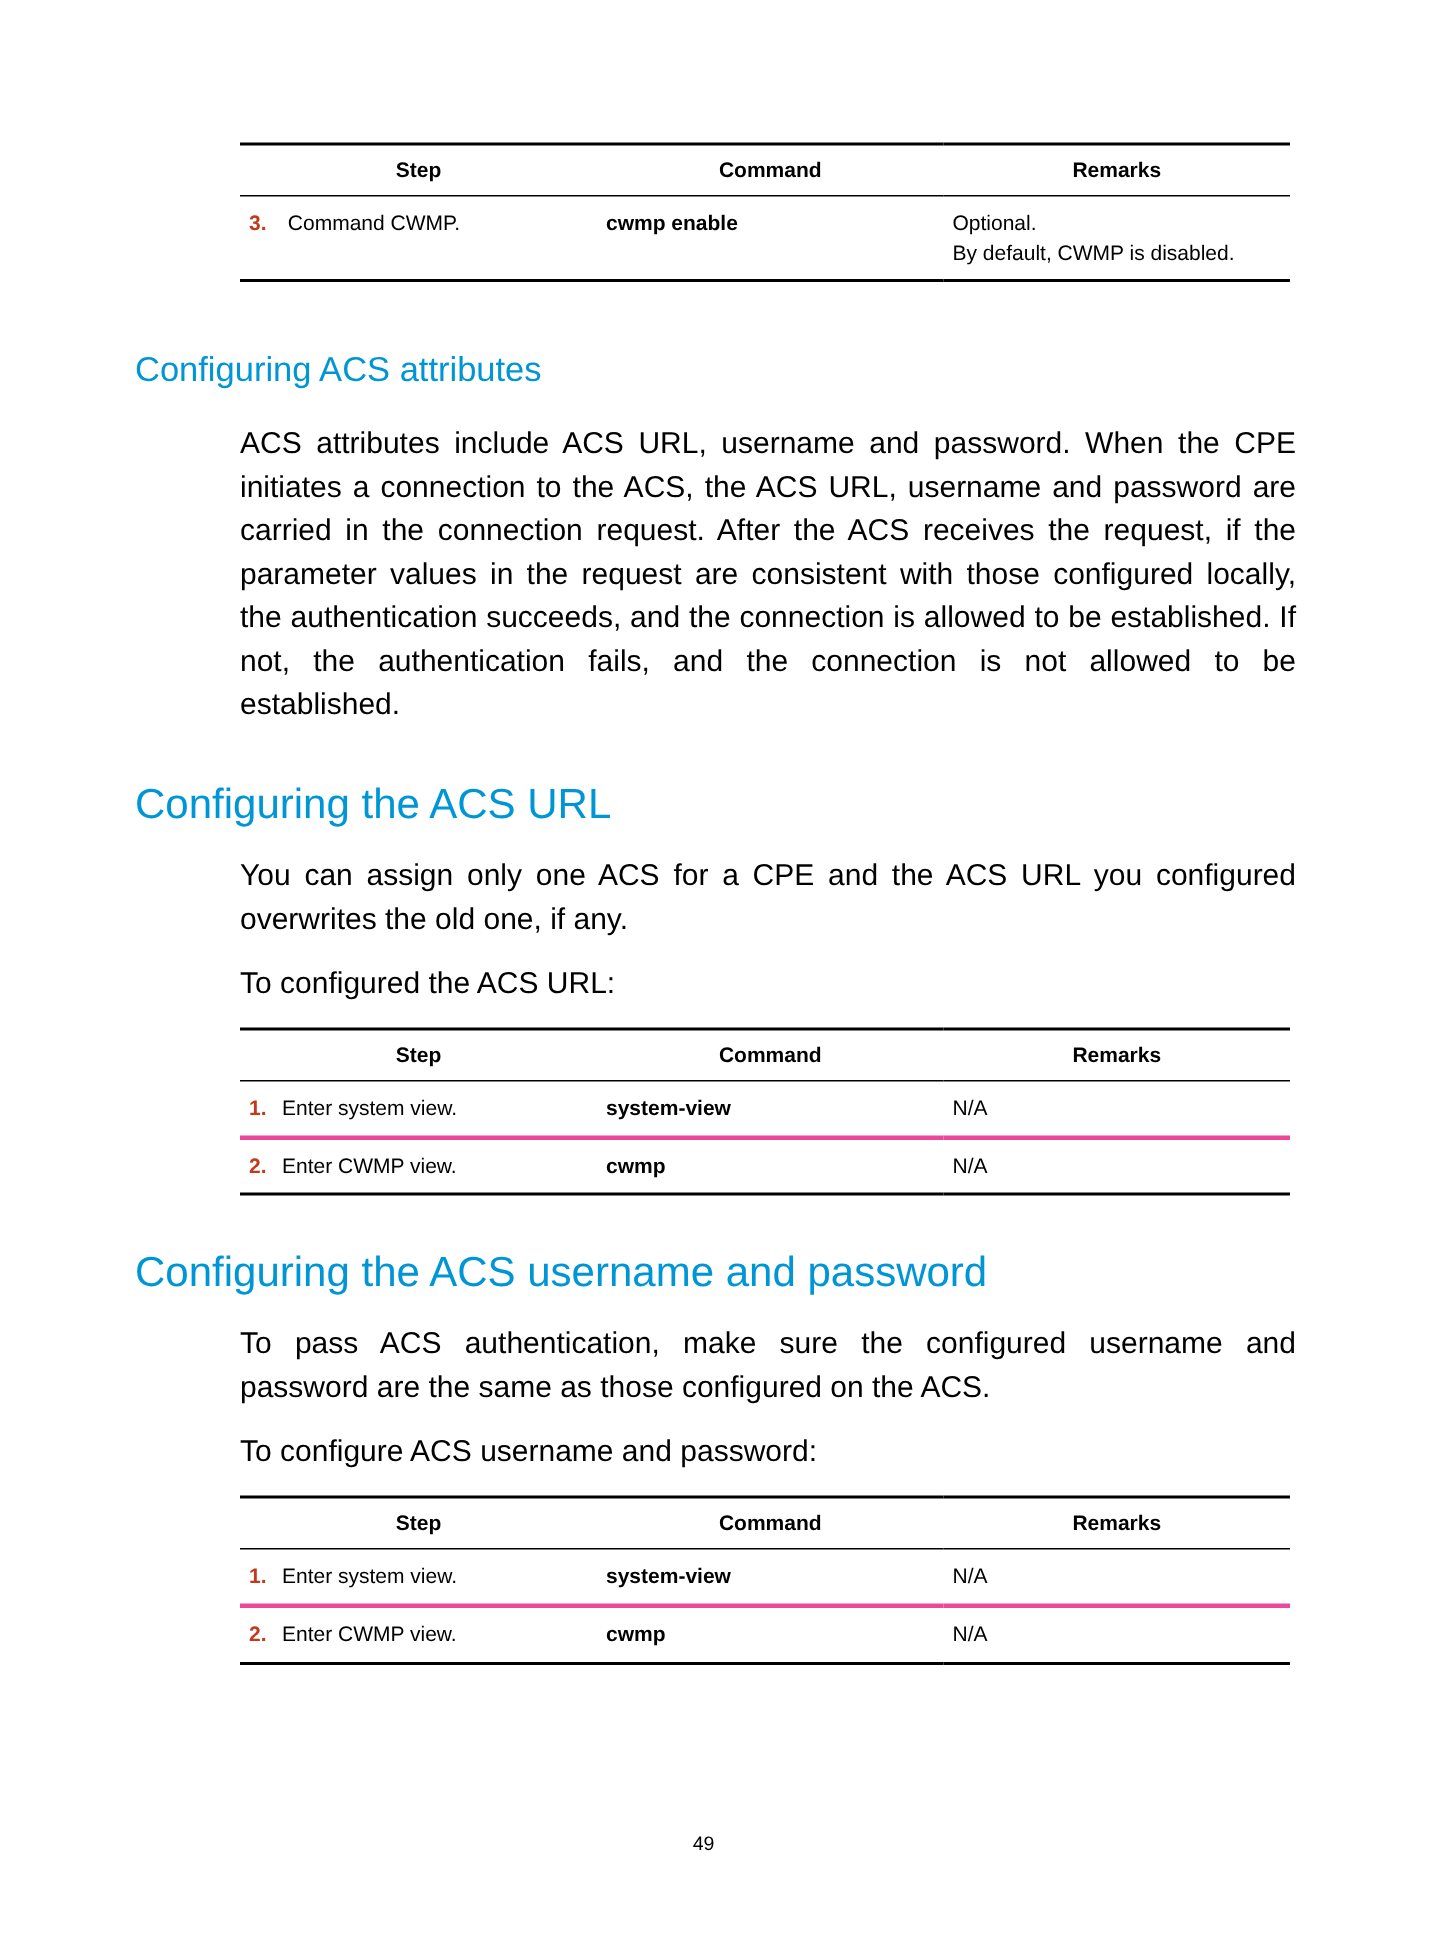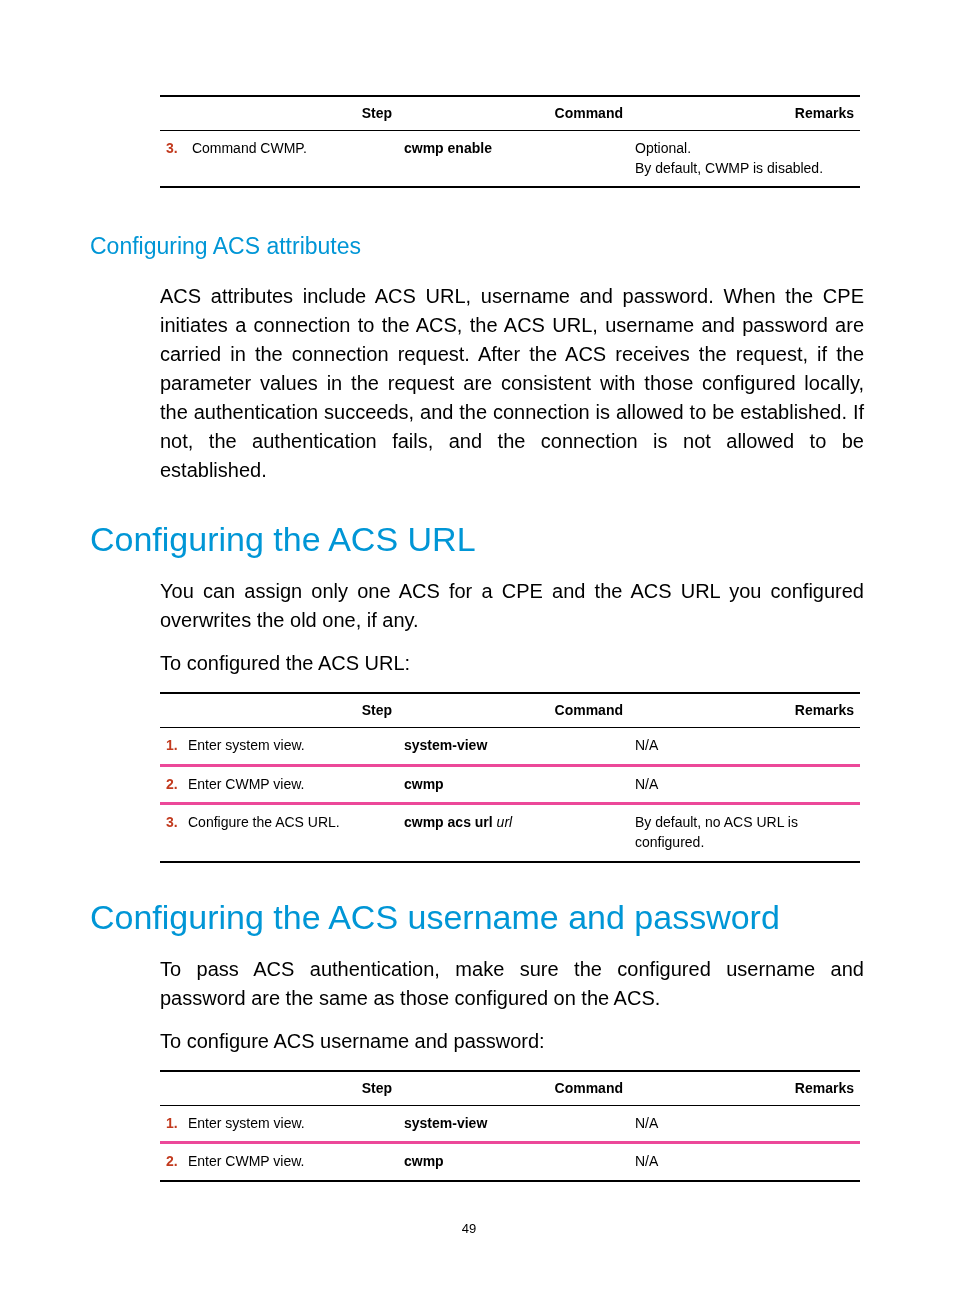--- a/index.html
+++ b/index.html
@@ -21,21 +21,21 @@
     }
     table {
       border-collapse: collapse;
       width: 100%;
     }
     thead tr {
       border-top: 2px solid #000;
       border-bottom: 1.5px solid #000;
     }
     th {
-      text-align: right;
+      text-align: center;
       font-weight: bold;
       font-size: 14px;
       padding: 8px 6px 9px 6px;
     }
     td {
       font-size: 14px;
       padding: 8px 6px 8px 6px;
       vertical-align: top;
       line-height: 1.4;
     }
@@ -59,21 +59,21 @@
     }
     h1 {
       color: #0096d6;
       font-weight: normal;
       font-size: 23px;
       margin: 45px 0 22px 0;
     }
     h2 {
       color: #0096d6;
       font-weight: normal;
-      font-size: 34px;
+      font-size: 28px;
       margin: 35px 0 18px 0;
     }
     p.body-text {
       font-size: 20px;
       line-height: 1.45;
       margin: 0 0 14px 70px;
       text-align: justify;
     }
     .page-number {
       position: absolute;
@@ -137,25 +137,20 @@
       <tr>
         <td><span class="step-num">1.</span><span>Enter system view.</span></td>
         <td><span class="cmd-bold">system-view</span><span class="cmd-italic"></span></td>
         <td>N/A</td>
       </tr>
       <tr>
         <td><span class="step-num">2.</span><span>Enter CWMP view.</span></td>
         <td><span class="cmd-bold">cwmp</span><span class="cmd-italic"></span></td>
         <td>N/A</td>
       </tr>
-      <tr>
-        <td><span class="step-num">3.</span><span>Configure the ACS URL.</span></td>
-        <td><span class="cmd-bold">cwmp acs url</span><span class="cmd-italic"> url</span></td>
-        <td>By default, no ACS URL is configured.</td>
-      </tr>
     </tbody>
   </table>
 </div>
 
 <h2>Configuring the ACS username and password</h2>
 <p class="body-text">To pass ACS authentication, make sure the configured username and password are the same as those configured on the ACS.</p>
 <p class="body-text">To configure ACS username and password:</p>
 
 <div class="table-wrapper">
   <table>

